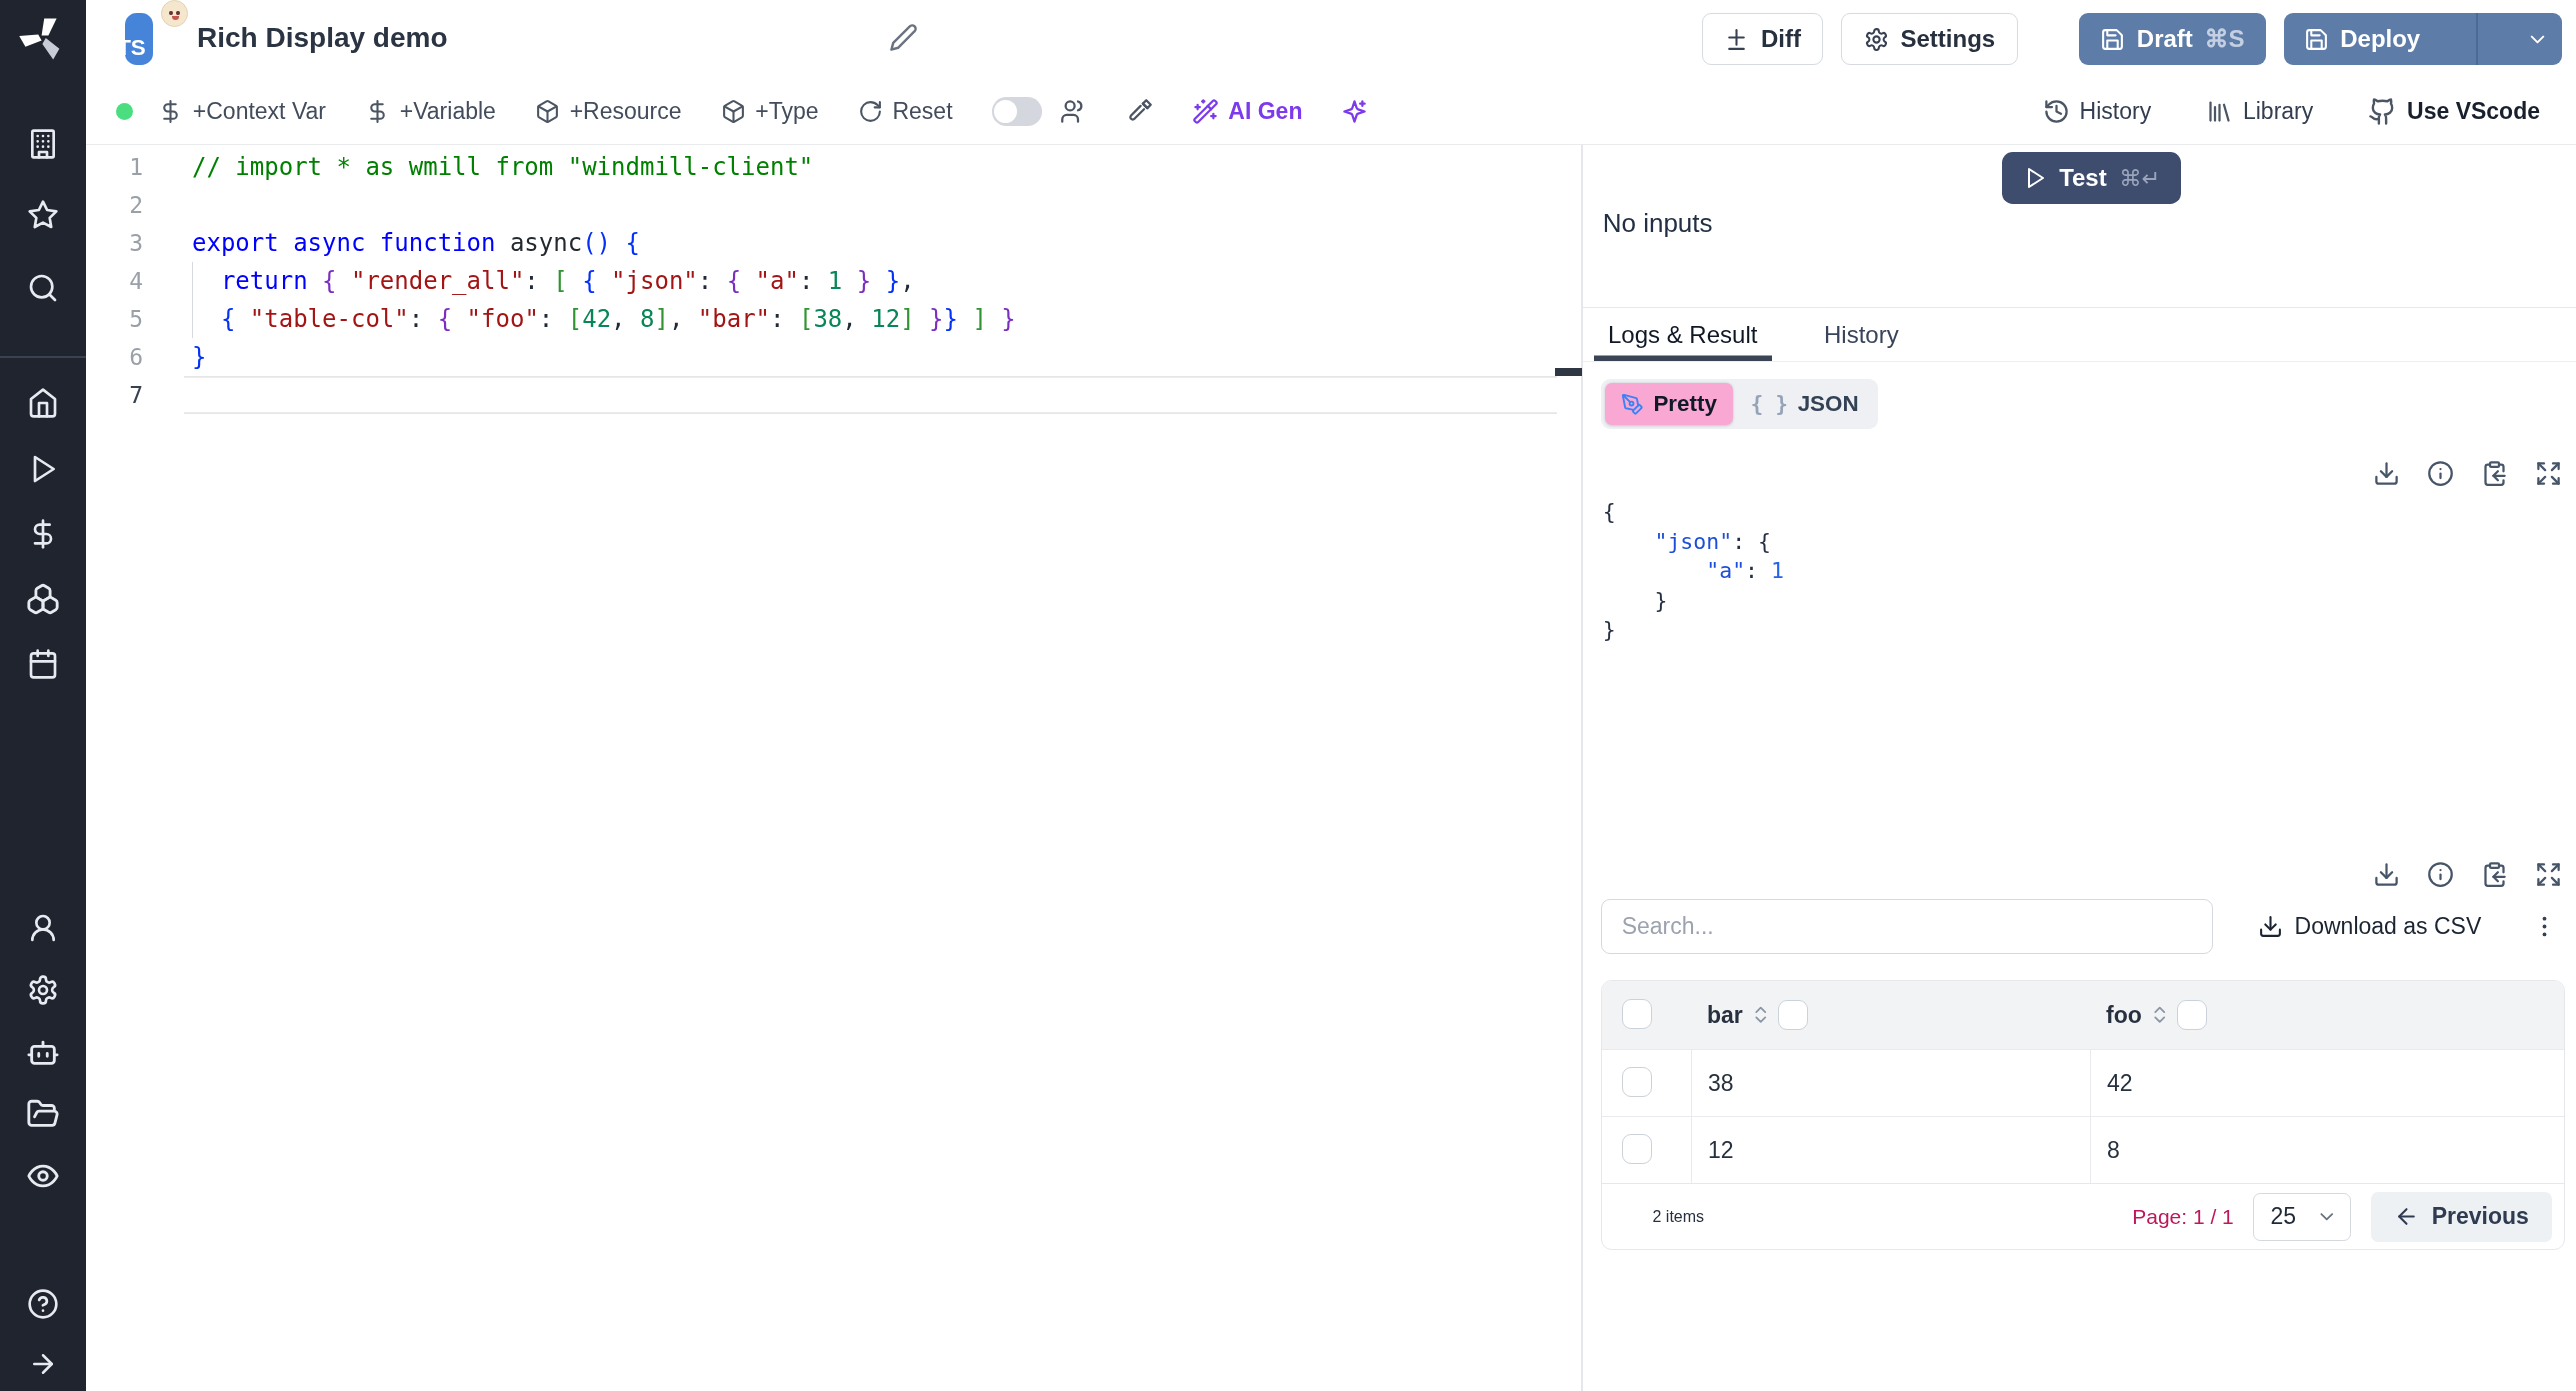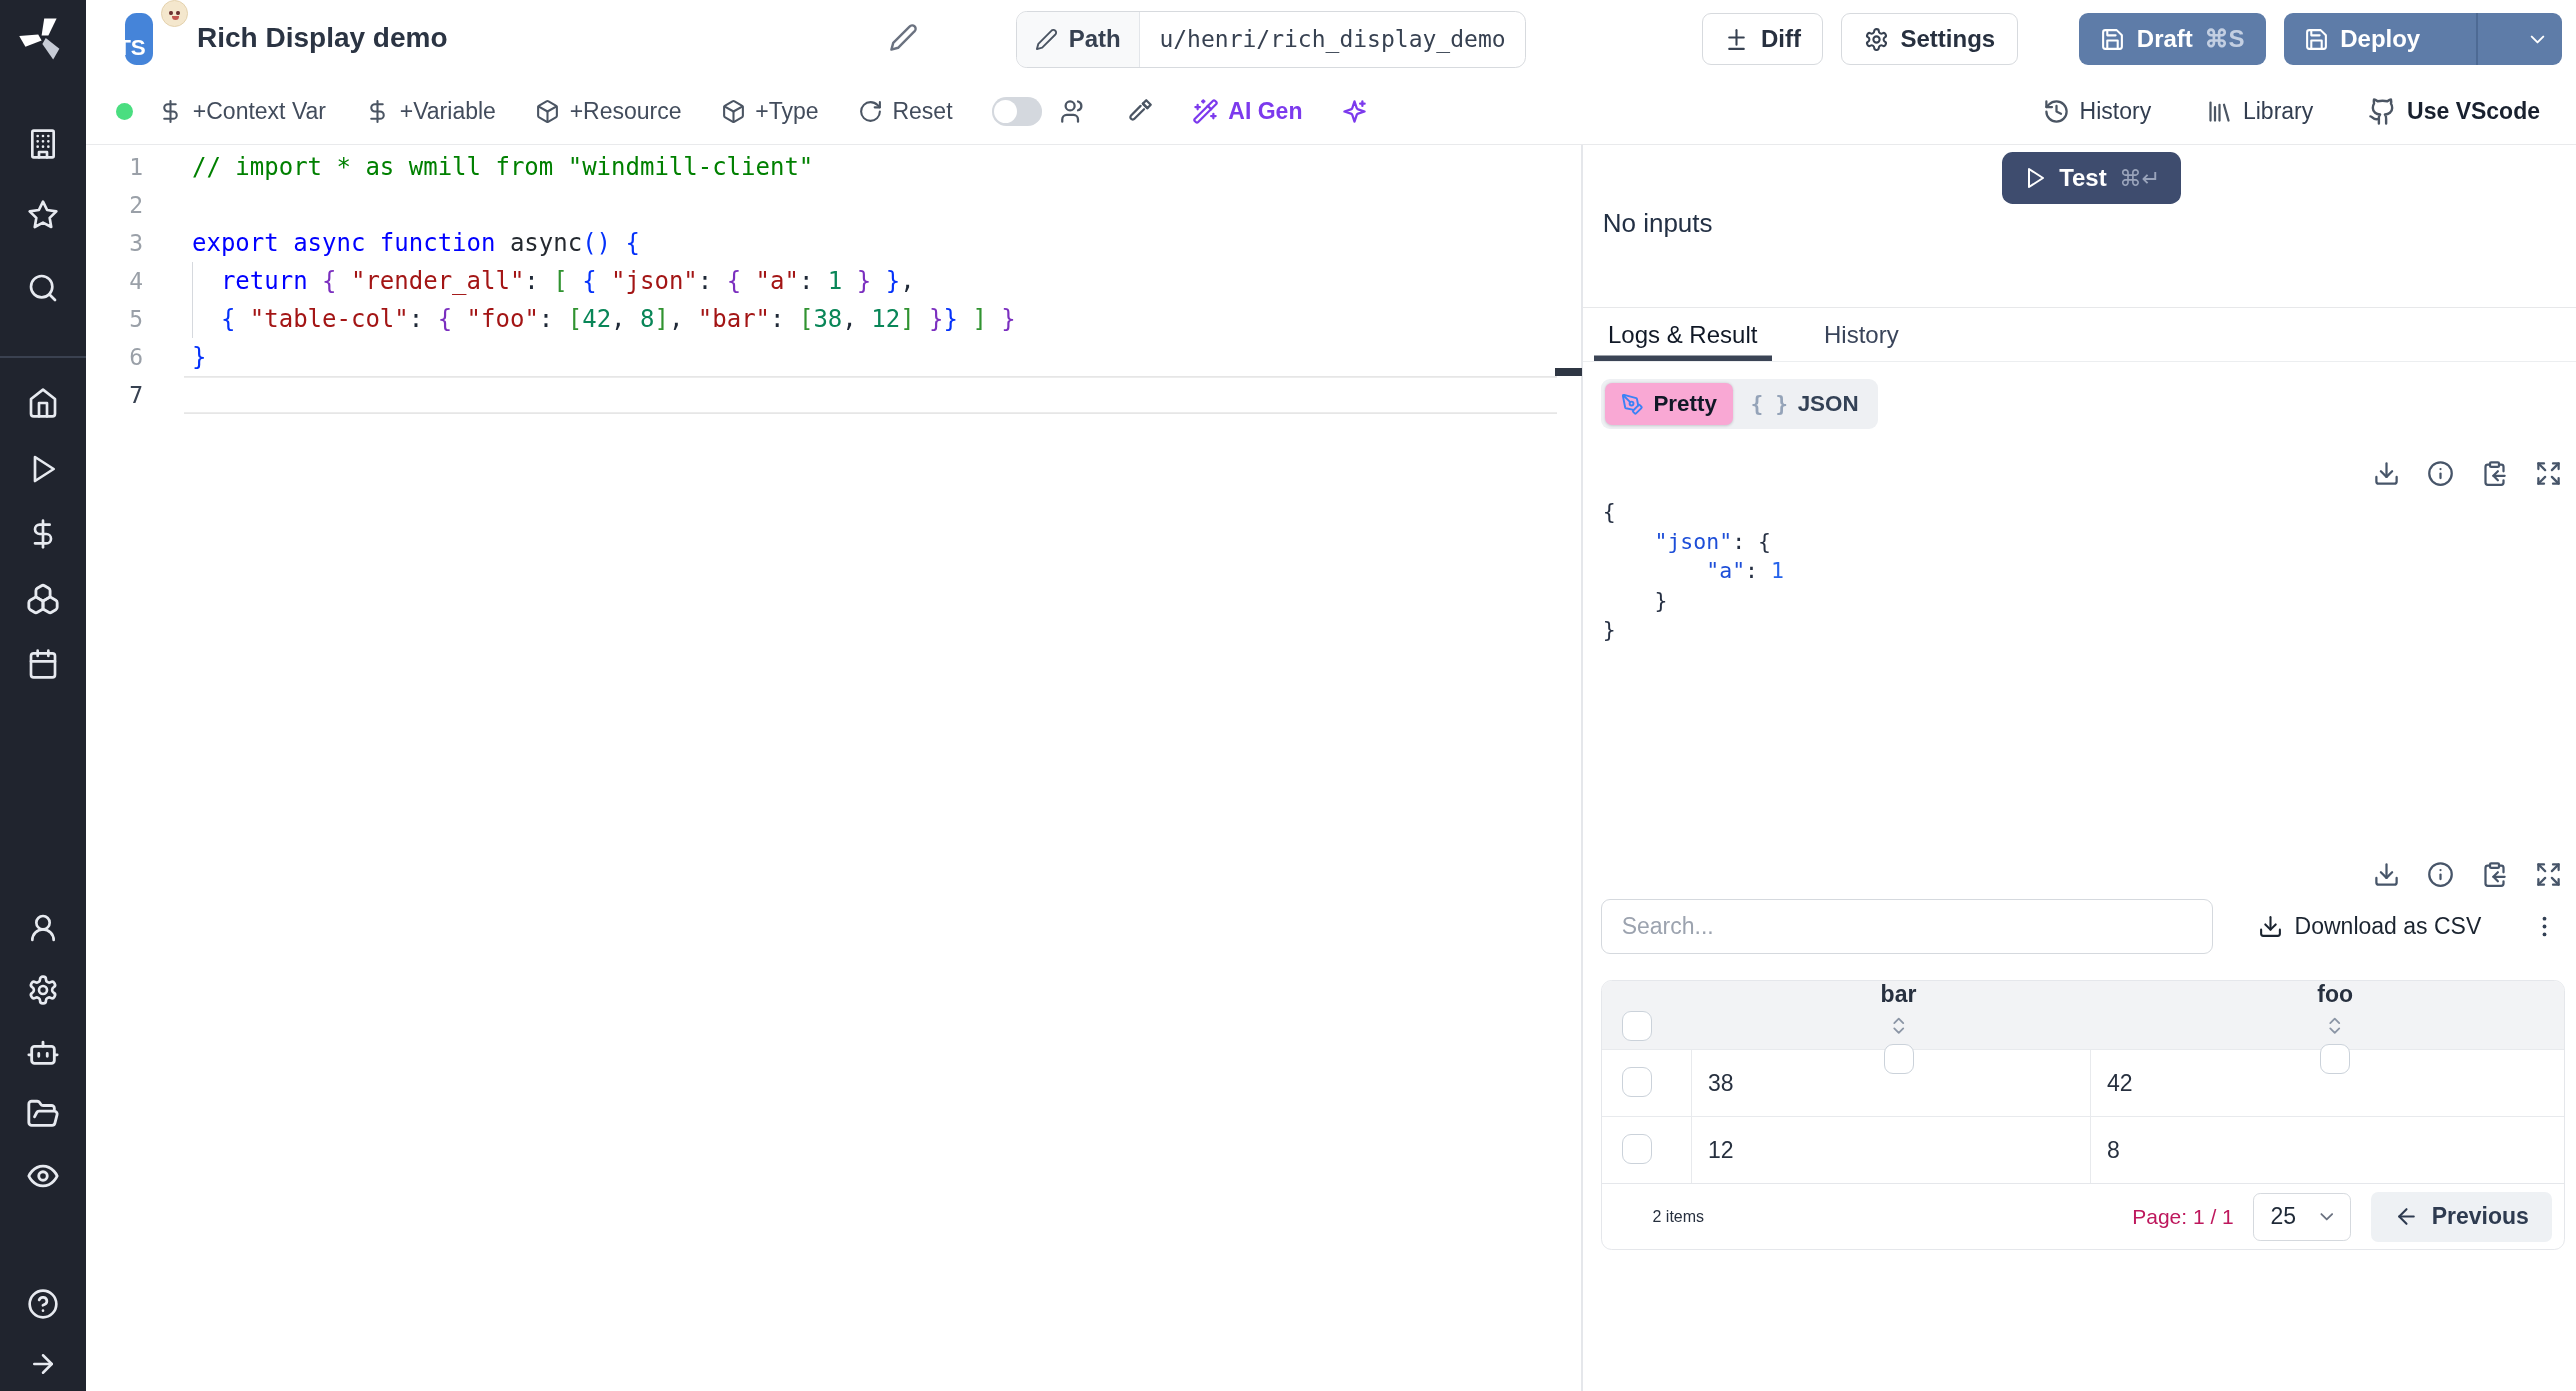--- a/index.html
+++ b/index.html
@@ -111,21 +111,21 @@
     color:#1b2430; cursor:pointer; }
   .kebab { margin-left:auto; color:#334155; cursor:pointer; padding:3.6px; }
 
   .data-table { position:absolute; left:18px; top:835px; right:10.7px; border:1.8px solid #e5e7eb;
     border-radius:10.7px; overflow:hidden; background:#fff; }
   .tr { display:grid; grid-template-columns:89px 399px 1fr; align-items:center; }
   .thead { height:68px; background:#f2f3f5; }
   .tbody-row { height:67px; border-top:1.8px solid #e8eaed; }
   .cell-cb { padding-left:19.7px; }
   .cb { width:30px; height:30px; border:1.8px solid #cbd2da; border-radius:9px; background:#fff; display:inline-block; cursor:pointer; }
-  .col-head { display:flex; align-items:center; gap:7px; padding-left:16px; font-size:23px; font-weight:bold; color:#27303f;flex-direction:column; }
+  .col-head { display:flex; align-items:center; gap:7px; padding-left:16px; font-size:23px; font-weight:bold; color:#27303f; }
   .sort-ic { color:#8b95a5; cursor:pointer; }
   .cell-val { padding-left:16px; font-size:23px; color:#27303f; align-self:stretch; display:flex; align-items:center;
     border-left:1.8px solid #e8eaed; }
   .tfoot { height:66px; border-top:1.8px solid #e5e7eb; display:flex; align-items:center; padding:0 12.5px 0 21.5px; }
   .items-count { font-size:16px; color:#27303f;margin-left:29px; }
   .foot-right { margin-left:auto; display:flex; align-items:center; gap:19.7px; }
   .page-label { font-size:21px; color:#be185d; }
   .page-select { width:98px; height:48px; border:1.8px solid #d5d9de; border-radius:7.2px; display:flex;
     align-items:center; justify-content:space-between; padding:0 12.5px 0 16px; font-size:23px; color:#1f2937;
     cursor:pointer; background:#fff; }
@@ -246,29 +246,20 @@
       <i class="l"></i>
       <i class="r"></i>
       <b></b>
     </div>
   <div class="page-title">Rich Display demo</div>
   <span class="edit-pencil">
     <svg width="29" height="29" viewBox="0 0 24 24" fill="none" stroke="currentColor" stroke-width="2" stroke-linecap="round" stroke-linejoin="round">
         <path d="M17 3a2.85 2.83 0 1 1 4 4L7.5 20.5 2 22l1.5-5.5L17 3z"></path>
       </svg>
   </span>
-  <div class="path-pill">
-    <div class="path-left">
-      <svg width="23" height="23" viewBox="0 0 24 24" fill="none" stroke="#4b5563" stroke-width="2" stroke-linecap="round" stroke-linejoin="round">
-          <path d="M17 3a2.85 2.83 0 1 1 4 4L7.5 20.5 2 22l1.5-5.5L17 3z"></path>
-        </svg>
-      <span>Path</span>
-    </div>
-    <div class="path-val">u/henri/rich_display_demo</div>
-  </div>
   <div class="header-actions">
     <div class="hbtn ghost">
       <svg width="25" height="25" viewBox="0 0 24 24" fill="none" stroke="#374151" stroke-width="2" stroke-linecap="round">
           <path d="M12 3v14"></path>
           <path d="M5 10h14"></path>
           <path d="M5 21h14"></path>
         </svg>
       <span>Diff</span>
     </div>
     <div class="hbtn ghost">

